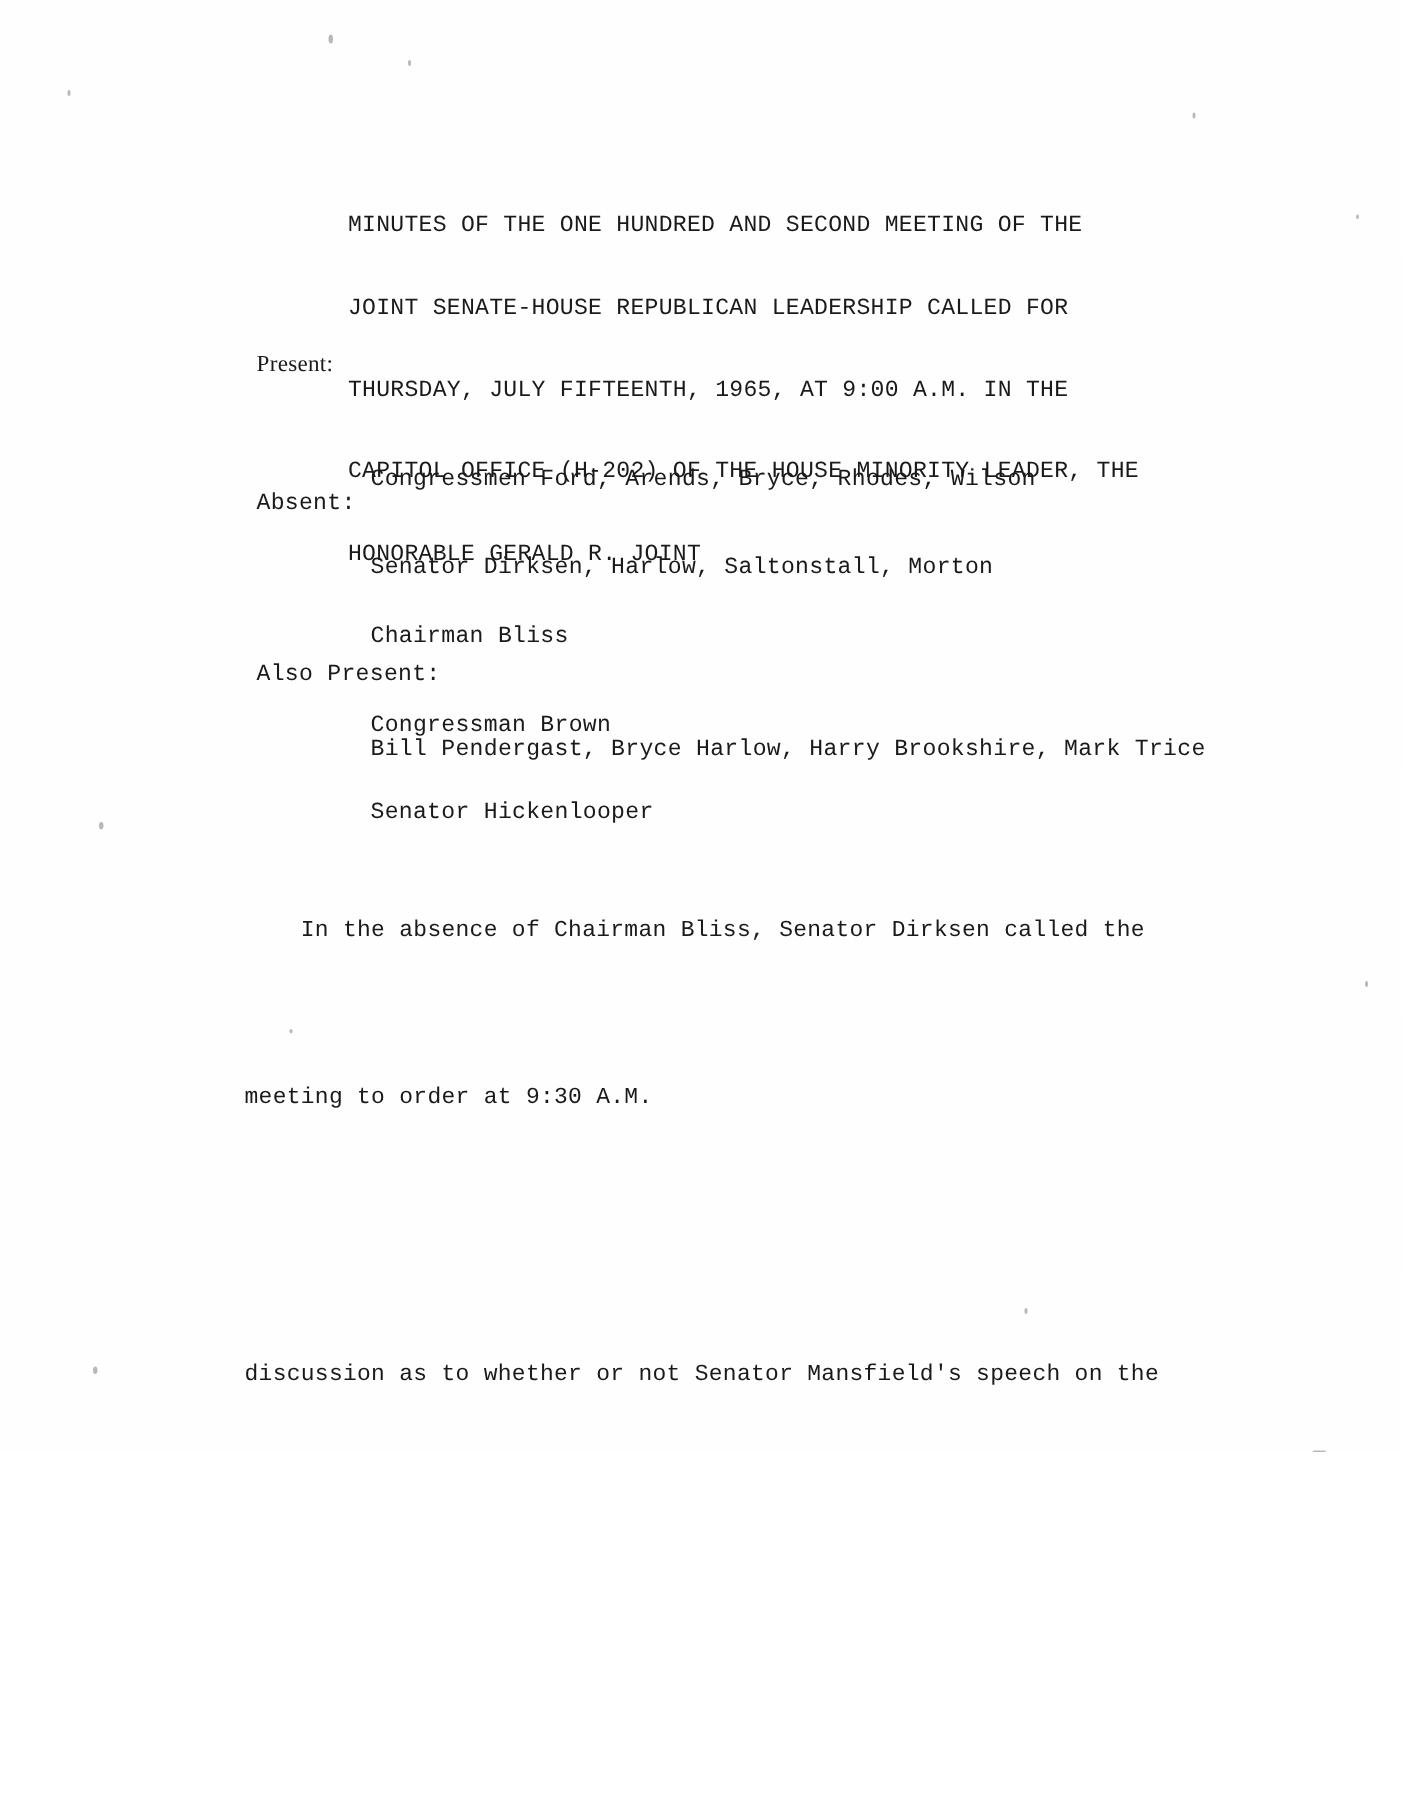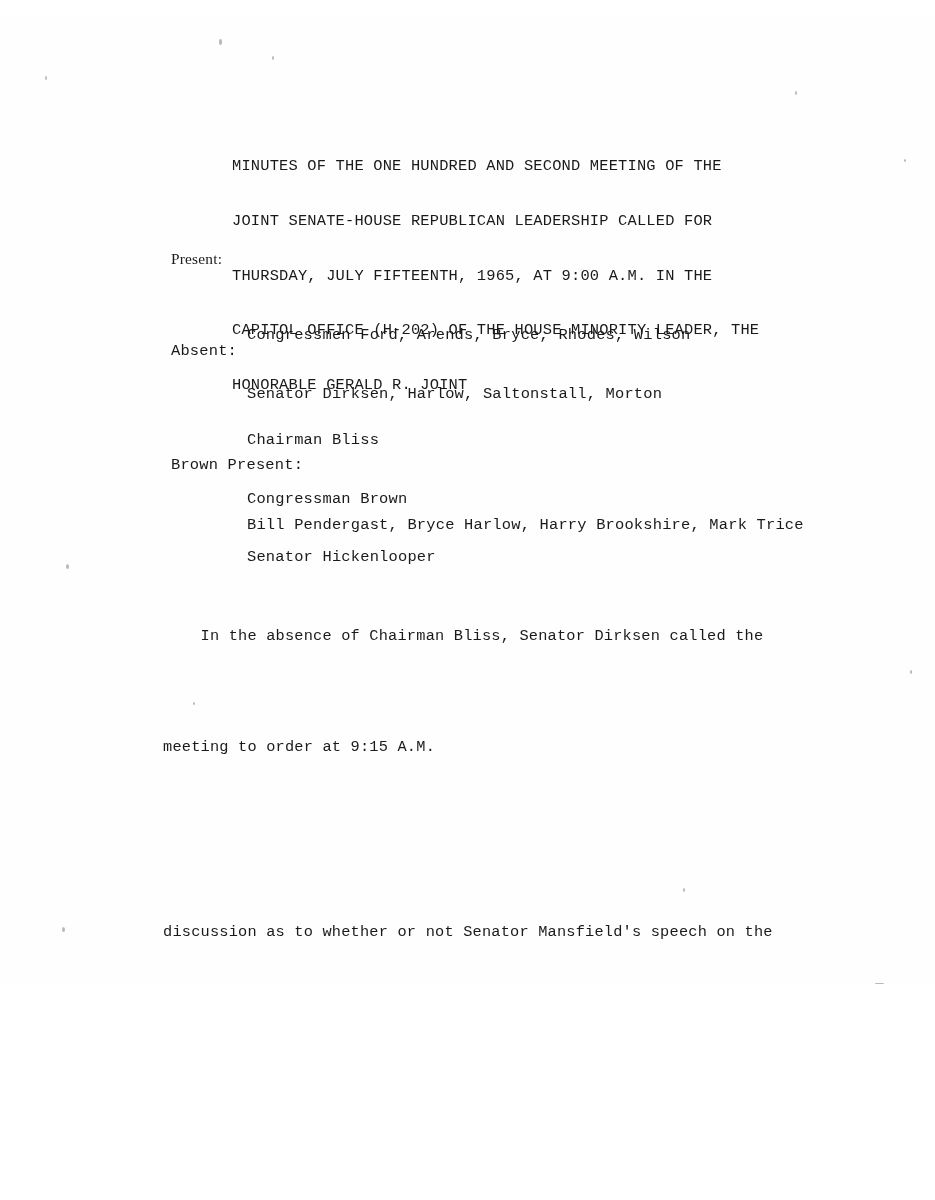--- a/index.html
+++ b/index.html
@@ -6,21 +6,21 @@
   html, body {
     margin: 0;
     padding: 0;
     background: #ffffff;
   }
 
   #page {
     position: relative;
     width: 935px;
     height: 968px;
-    margin: 16px auto;
+    margin: 0 auto;
     background: #fefefe;
     overflow: hidden;
     font-family: "Liberation Mono", "DejaVu Sans Mono", monospace;
     color: #1a1a1a;
     -webkit-font-smoothing: antialiased;
   }
 
   
   .speck {
     position: absolute;
@@ -133,32 +133,32 @@
       <span class="nline">Senator Dirksen, Harlow, Saltonstall, Morton</span>
     </div>
 
     <div class="att-label" style="top:326px;">Absent:</div>
     <div class="att-names" style="top:376px;">
       <span class="nline">Chairman Bliss</span>
       <span class="nline">Congressman Brown</span>
       <span class="nline">Senator Hickenlooper</span>
     </div>
 
-    <div class="att-label" style="top:440px;">Brown Present:</div>
-    <div class="att-names" style="top:461px;">
+    <div class="att-label" style="top:440px;">Also Present:</div>
+    <div class="att-names" style="top:451px;">
       <span class="nline">Bill Pendergast, Bryce Harlow, Harry Brookshire, Mark Trice</span>
     </div>
 
   </div>
 
   <div class="body-area">
 
     <p class="para">
       <span class="pline">    In the absence of Chairman Bliss, Senator Dirksen called the</span>
-      <span class="pline">meeting to order at 9:15 A.M.</span>
+      <span class="pline">meeting to order at 9:30 A.M.</span>
     </p>
 
     <p class="para">
       <span class="pline">discussion as to whether or not Senator Mansfield's speech on the</span>
       
       
     </p>
 
   </div>
 

